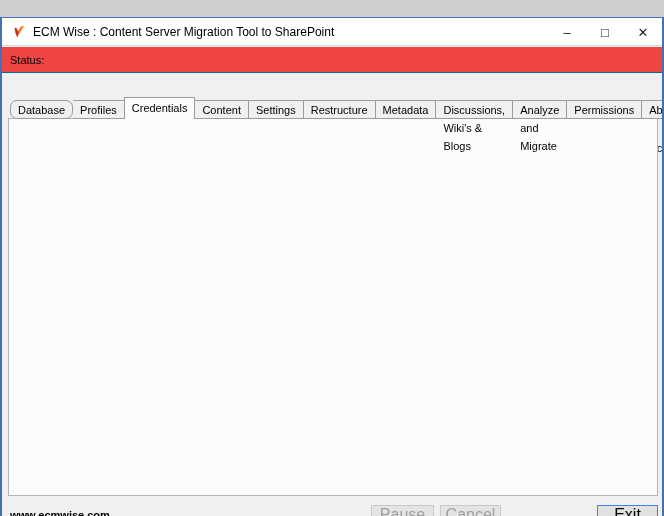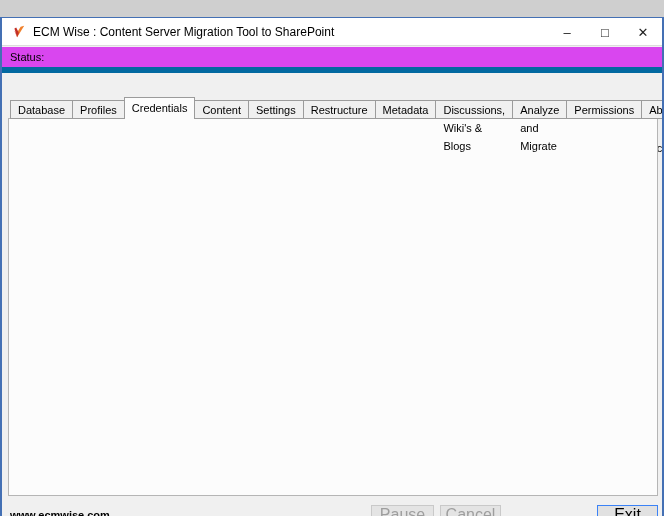--- a/index.html
+++ b/index.html
@@ -13,27 +13,27 @@
   
   .titlebar { position:absolute; left:0; top:0; width:100%; height:28px;
     background:#ffffff; border-bottom:1px solid #dcdcdc; display:flex; align-items:center; }
   .app-icon { width:18px; height:16px; margin:0 6px 0 7px; }
   .title-text { font-size:12px; color:#000; }
   .win-controls { position:absolute; right:0; top:0; height:28px; display:flex; }
   .win-btn { width:38px; height:28px; display:flex; align-items:center; justify-content:center;
     font-size:13px; color:#222; cursor:default; }
   
   .statusbar { position:absolute; left:0; top:29px; width:100%; height:26px;
-    background:#d946ef; border-bottom:6px solid #0369a1; display:flex; align-items:center;
+    background:#ef4444; border-bottom:1px solid #0369a1; display:flex; align-items:center;
     padding-left:8px; font-size:11px; color:#000; }
   
   .tabstrip { position:absolute; left:8px; top:79px; display:flex; align-items:flex-end; z-index:3; }
   .tab { height:19px; line-height:18px; padding:0 7px; font-size:11px; color:#000;
     background:#f0f0f0; border:1px solid #9b9b9b; border-left:none; cursor:default; }
-  .tab:first-child { border-left:1px solid #9b9b9b; }
+  .tab:first-child { border-left:1px solid #9b9b9b;border-radius:7px; }
   .tab.selected { height:22px; line-height:21px; background:#fcfcfc; position:relative;
     border:1px solid #9b9b9b; border-bottom:none; margin-left:-1px; z-index:4; }
   .tabpanel { position:absolute; left:6px; top:100px; width:650px; height:378px;
     background:#fcfcfc; border:1px solid #b5b5b5; z-index:2; }
   
   .lbl { position:absolute; font-size:11px; color:#000; white-space:nowrap; }
   .lbl.bold { font-weight:bold; color:#1c1c4e; }
   .lbl.disabled { color:#a3a3a3; }
   .tbox { position:absolute; height:20px; border:1px solid #7a7a7a; background:#fff;
     font-family:"Liberation Sans", sans-serif; font-size:11px; color:#000; padding:0 4px; }

